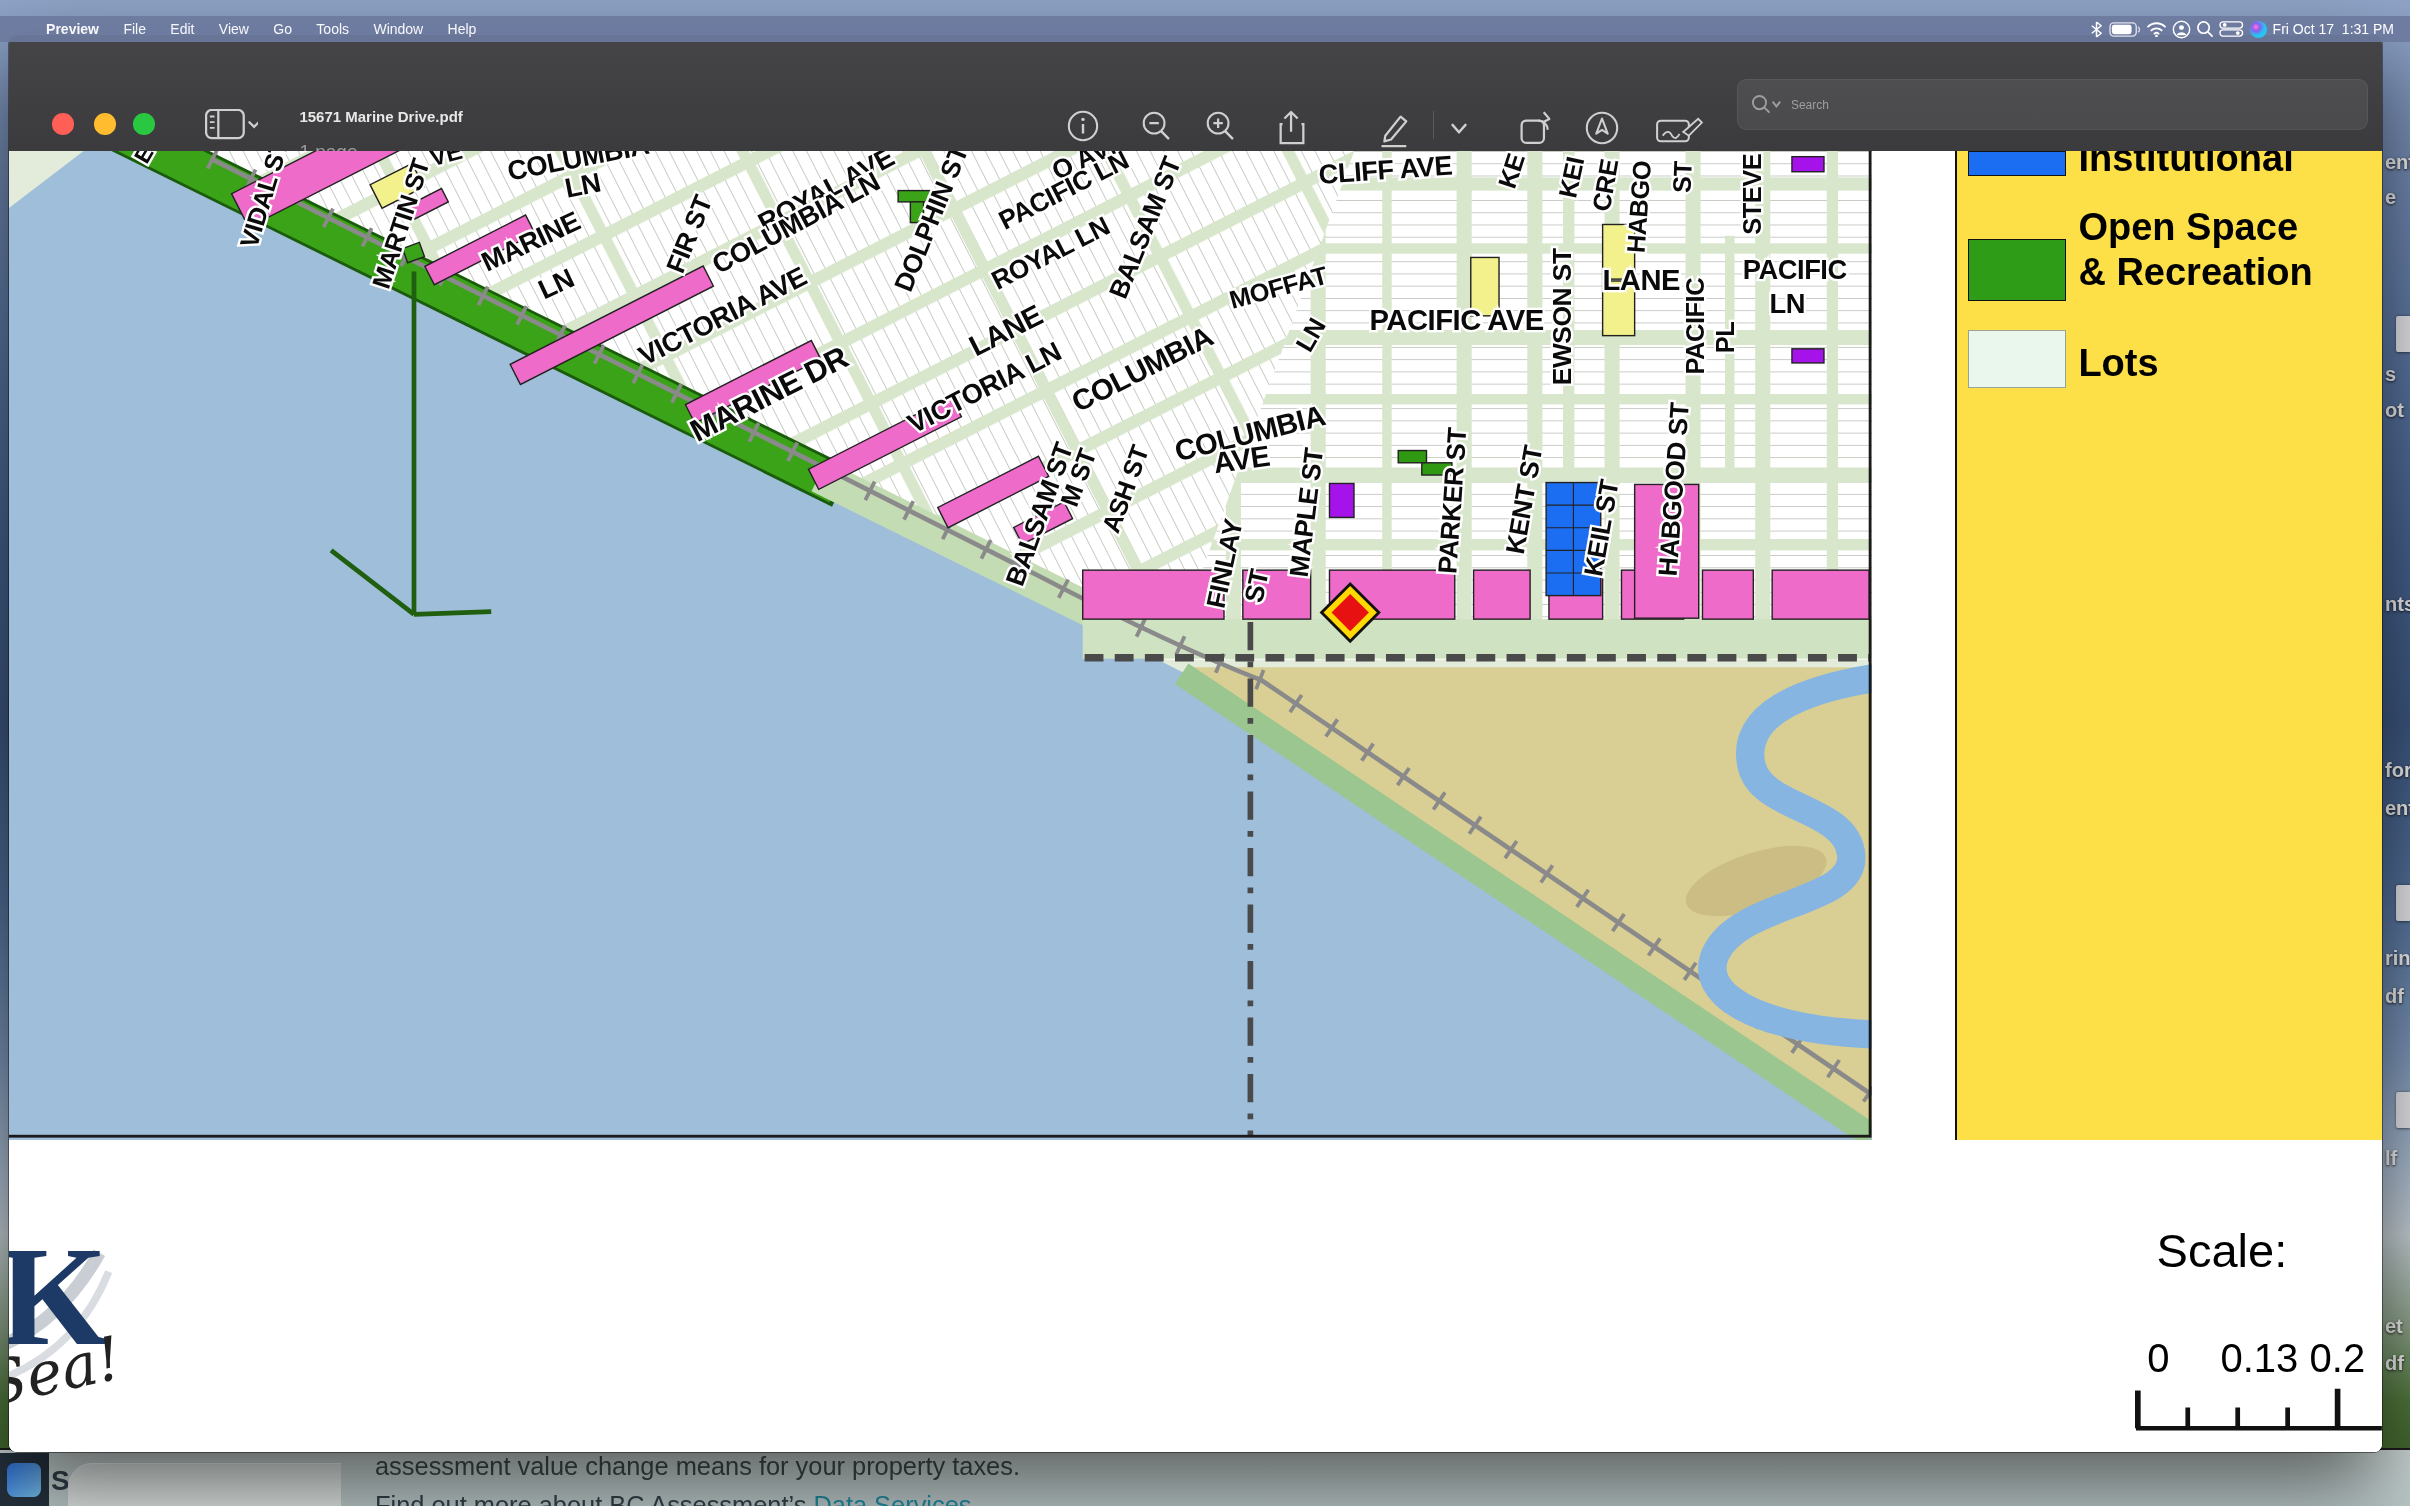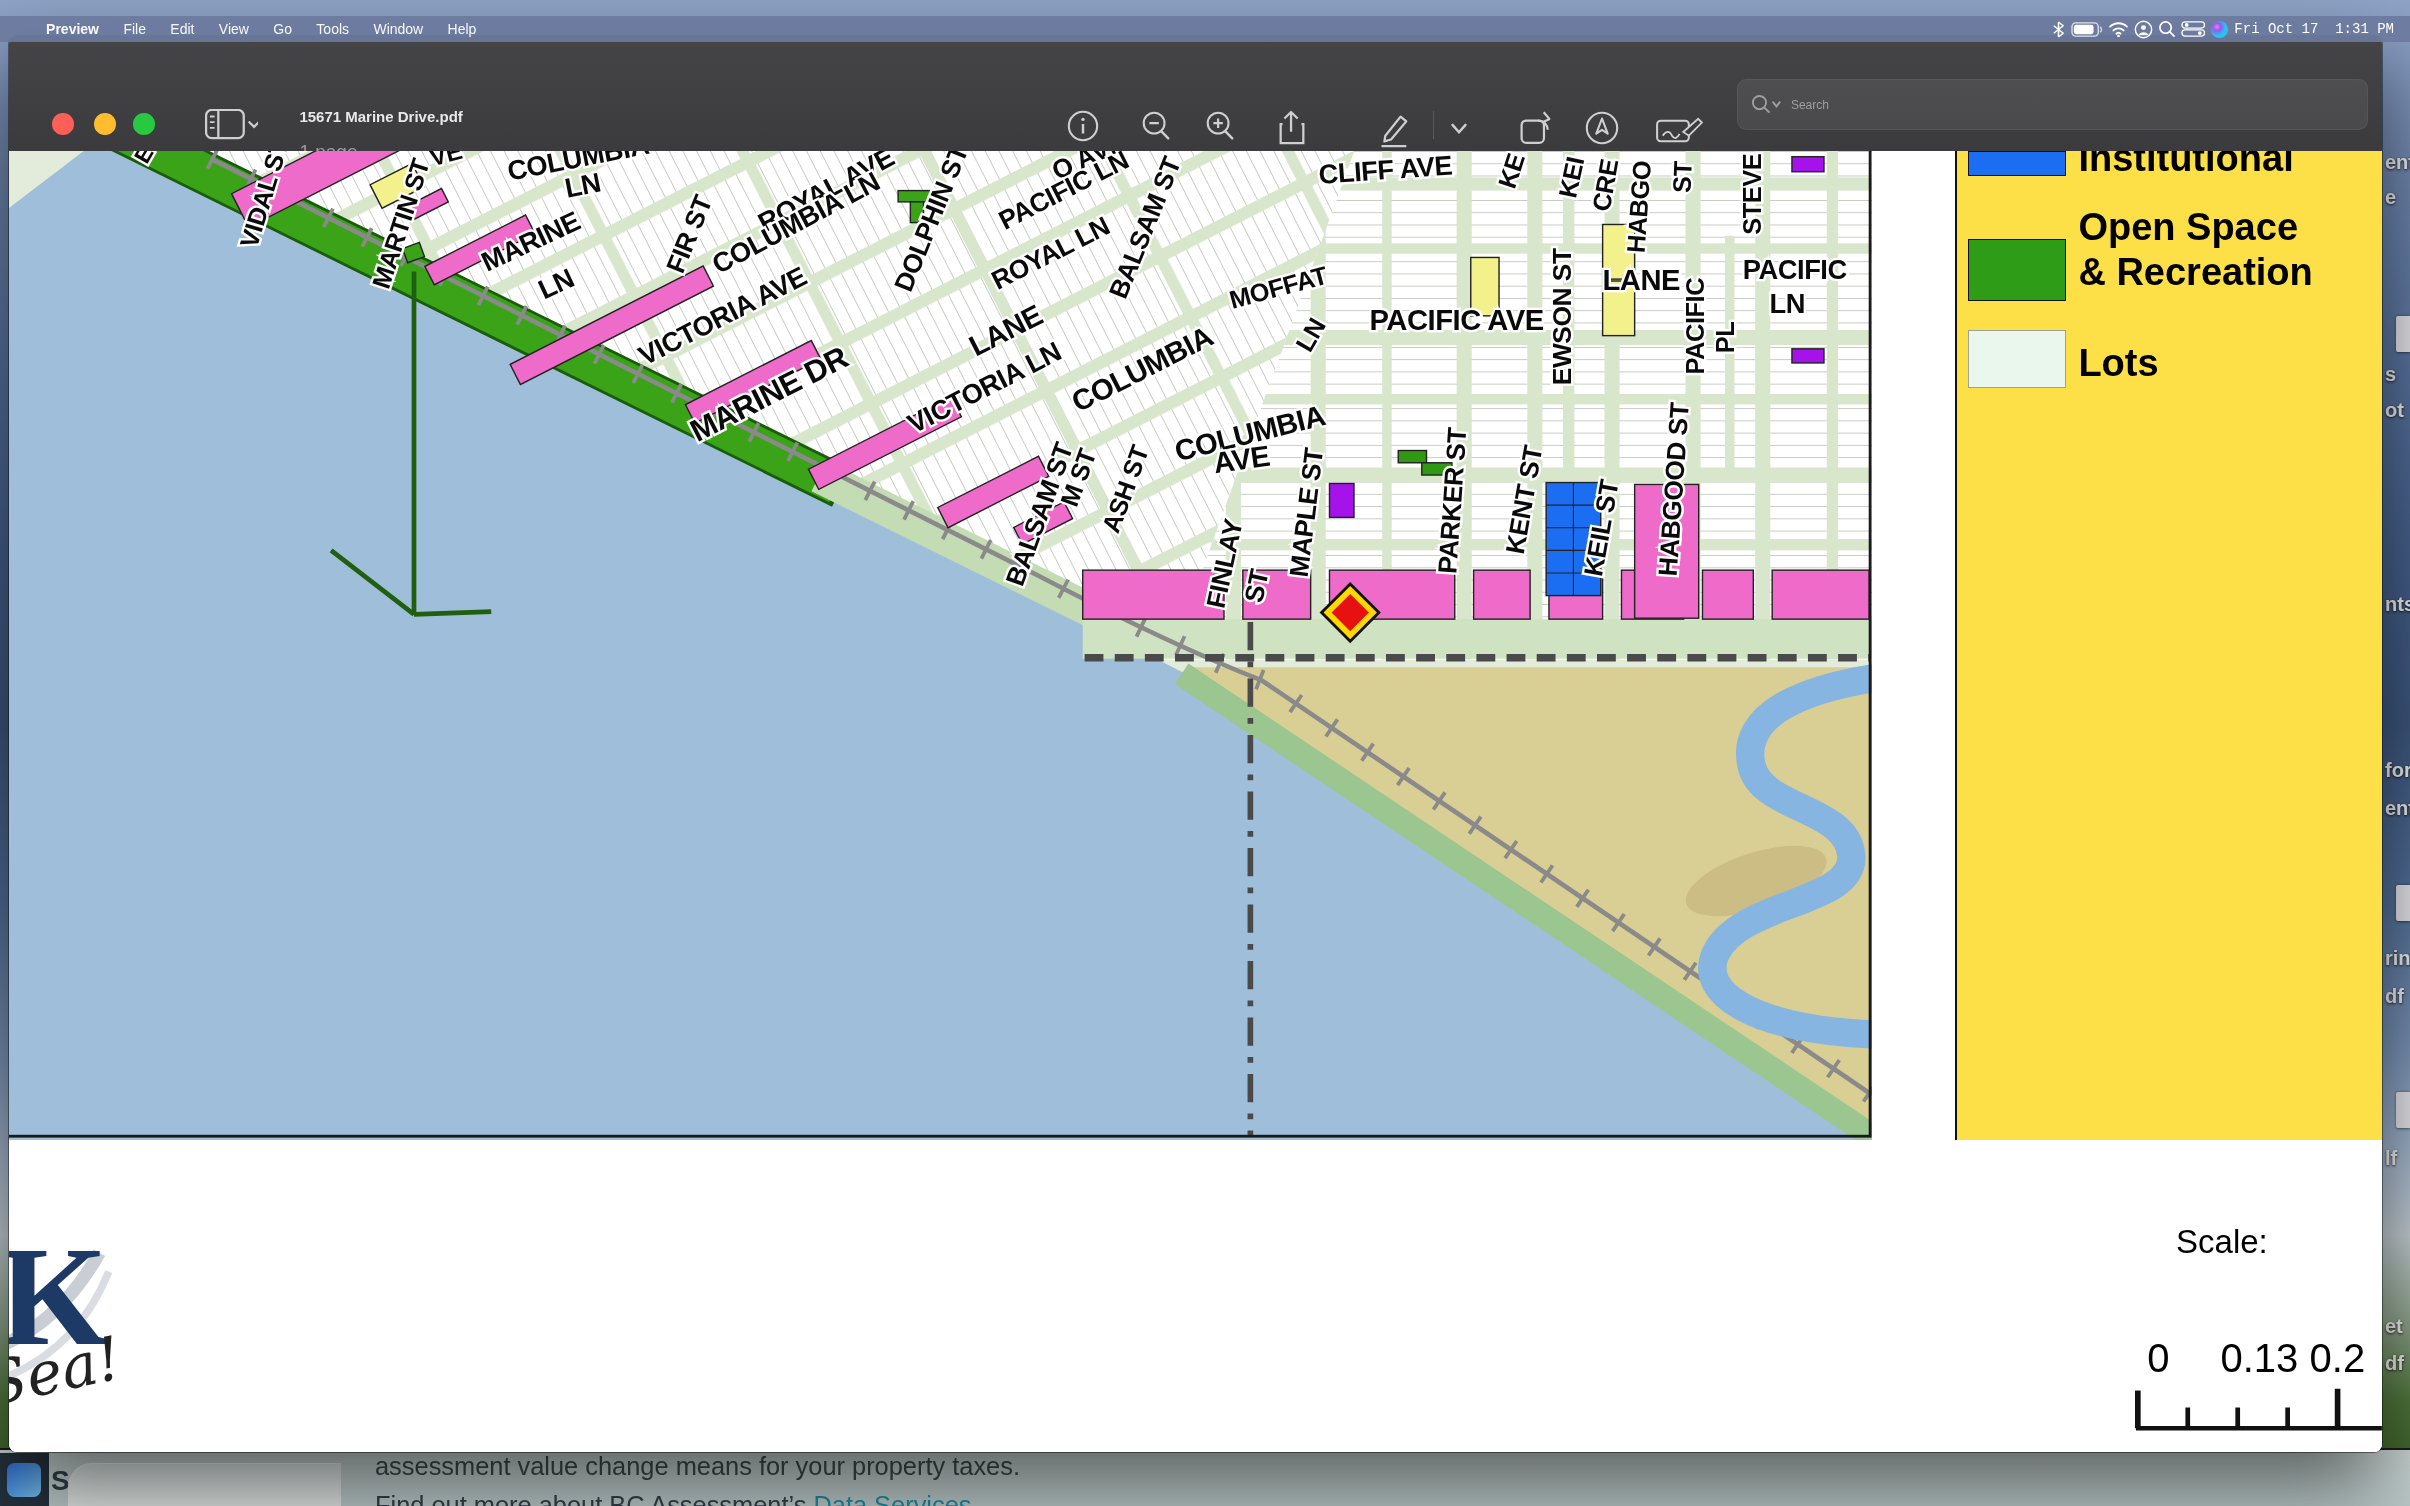--- a/index.html
+++ b/index.html
@@ -6,21 +6,21 @@
     font-family:"Liberation Sans",sans-serif;background:#4c688f;}
   #wallpaper{position:absolute;inset:0;
     background:linear-gradient(180deg,#8ea3c6 0%,#7f95bb 6%,#6d86b0 14%,#5a76a2 24%,#47628e 36%,#3d5780 48%,#54729c 60%,#7d97ba 70%,#aebfd2 78%,#c8d2d8 82%,#8fa58c 88%,#51793c 93%,#32551f 100%);}
   
   #menubar{position:absolute;left:0;top:16px;width:2411px;height:26px;
     background:rgba(108,122,158,.92);display:flex;align-items:center;color:#fff;z-index:30;}
   #menu-left{display:flex;align-items:center;}
   .apple{font-size:16px;margin:0 9.4px 1.9px 24.5px;}
   .menu-item{font-size:14px;padding:0 12.2px;color:rgba(255,255,255,.95);}
   .menu-item.first{font-weight:bold;}
-  #menu-right{margin-left:auto;display:flex;align-items:center;gap:5px;padding-right:17px;font-family:Liberation Mono, monospace;}
+  #menu-right{margin-left:auto;display:flex;align-items:center;gap:5px;padding-right:17px;}
   #menu-right svg{display:block;}
   .clock{font-size:14px;white-space:pre;}
   
   .frag{position:absolute;left:2385px;color:#f2f2f2;font-size:20px;font-weight:bold;
     text-shadow:0 0.9px 2.8px rgba(0,0,0,.8);z-index:5;}
   .frag-icon{position:absolute;left:2396px;width:14px;height:36px;background:#e8e8ee;
     border-radius:1.9px 0 0 1.9px;box-shadow:0 0.9px 2.8px rgba(0,0,0,.5);z-index:5;}
   
   #bgpage{position:absolute;left:0;top:1448px;width:2411px;height:58px;z-index:4;
     background:linear-gradient(#cdd8d7,#bccaca);border-top:2.8px solid #1b1b1b;}
@@ -57,21 +57,21 @@
   #legendbox{position:absolute;left:1946px;top:-3.8px;width:426px;height:992px;background:#fde047;
     border:2.8px solid #111;}
   .lg-row{position:absolute;left:0;width:100%;}
   .lg-swatch{position:absolute;left:10.4px;width:96px;border:1.9px solid #111;}
   .lg-text{position:absolute;left:121px;font-size:38px;font-weight:bold;color:#000;
     font-family:"Liberation Sans",sans-serif;line-height:1.18;}
   
   #pdf-bottom{position:absolute;left:0;top:989px;width:2373px;height:313px;background:#fff;}
   #pdf-title{position:absolute;left:716px;top:104px;width:697px;text-align:center;
     font-size:62px;color:#000;}
-  #scale-label{position:absolute;left:2109px;top:83px;width:207px;text-align:center;font-size:33px;color:#000;}
+  #scale-label{position:absolute;left:2109px;top:83px;width:207px;text-align:center;font-size:47px;color:#000;}
   .scale-num{position:absolute;top:196px;font-size:40px;color:#000;transform:translateX(-50%);}
   #scale-bar{position:absolute;left:2124px;top:243px;}
   
   #logo{position:absolute;left:-32px;top:75px;width:207px;height:226px;}
   #logo .K{position:absolute;left:21px;top:0px;font-size:141px;font-weight:bold;color:#1d3a66;
     font-family:"Liberation Serif",serif;}
   #logo .script{position:absolute;left:7.5px;top:121px;font-size:60px;color:#222;
     font-family:"DejaVu Serif",serif;font-style:italic;transform:rotate(-12deg);}
   .map-label{font-family:"Liberation Sans",sans-serif;font-weight:bold;fill:#0a0a0a;
     stroke:#ffffff;stroke-width:5px;paint-order:stroke;text-anchor:middle;letter-spacing:-0.5px;}

